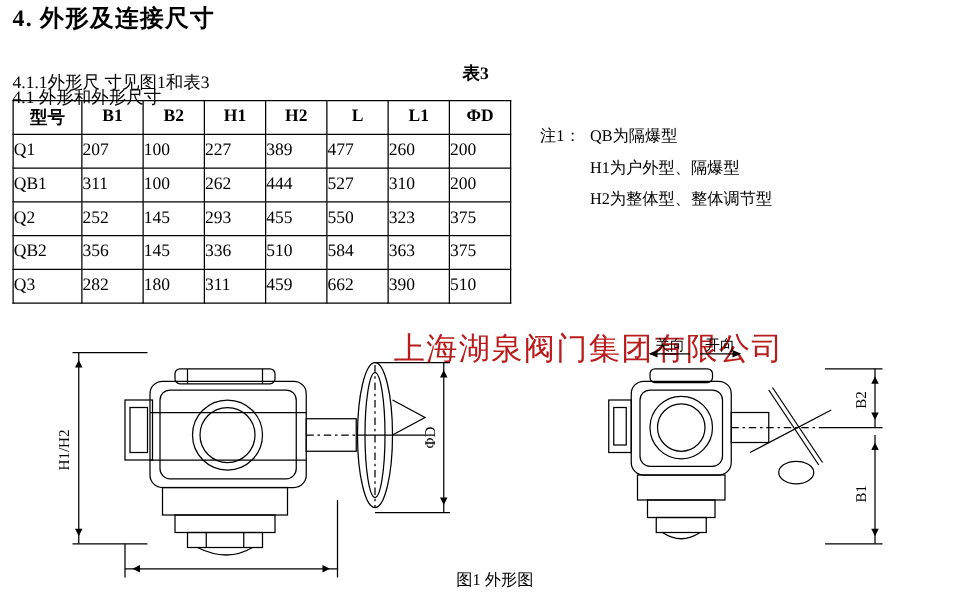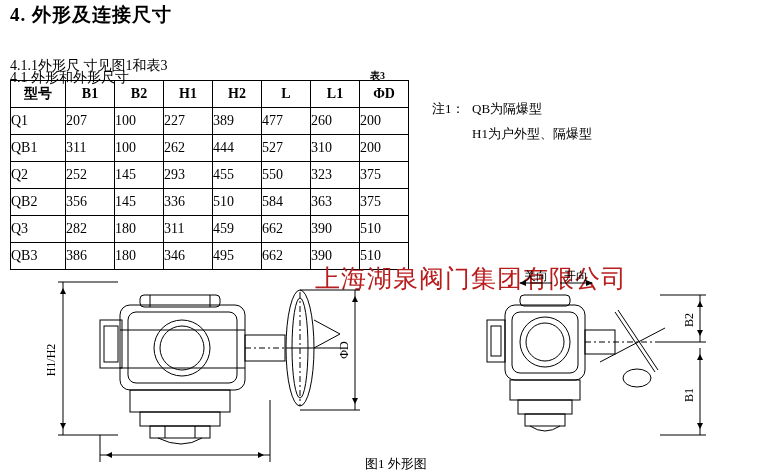--- a/index.html
+++ b/index.html
@@ -38,22 +38,22 @@
   .sub2 {
     position: absolute;
     left: 10px;
     top: 57px;
     font-size: 14px;
     text-align: center;
   }
   .tablelabel {
     position: absolute;
     left: 370px;
-    top: 69px;
-    font-size: 10px;
+    top: 50px;
+    font-size: 14px;
     font-weight: bold;
   }
   table.dims {
     position: absolute;
     left: 10px;
     top: 80px;
     border-collapse: collapse;
     font-size: 14px;
   }
   table.dims th, table.dims td {
@@ -172,40 +172,33 @@
       <tr>
         <td class="c0">Q3</td>
         <td class="cx">282</td>
         <td class="cx">180</td>
         <td class="cx">311</td>
         <td class="cx">459</td>
         <td class="cx">662</td>
         <td class="cx">390</td>
         <td class="cx">510</td>
       </tr>
-      <tr>
-        <td class="c0">QB3</td>
-        <td class="cx">386</td>
-        <td class="cx">180</td>
-        <td class="cx">346</td>
-        <td class="cx">495</td>
-        <td class="cx">662</td>
-        <td class="cx">390</td>
-        <td class="cx">510</td>
-      </tr>
     </tbody>
   </table>
 
   <div class="notes">
     <div>
       <span class="nlabel">注1：</span><span>QB为隔爆型</span>
     </div>
     <div>
       <span class="nindent"></span><span>H1为户外型、隔爆型</span>
     </div>
+    <div>
+      <span class="nindent"></span><span>H2为整体型、整体调节型</span>
+    </div>
   </div>
 
   <div class="watermark">上海湖泉阀门集团有限公司</div>
 
   <svg class="drawing" width="784" height="225">
     <g stroke="#000" fill="none" stroke-width="1">
 
       <line x1="63" y1="32" x2="63" y2="185"></line>
       <line x1="58" y1="32" x2="118" y2="32"></line>
       <line x1="58" y1="185" x2="118" y2="185"></line>

